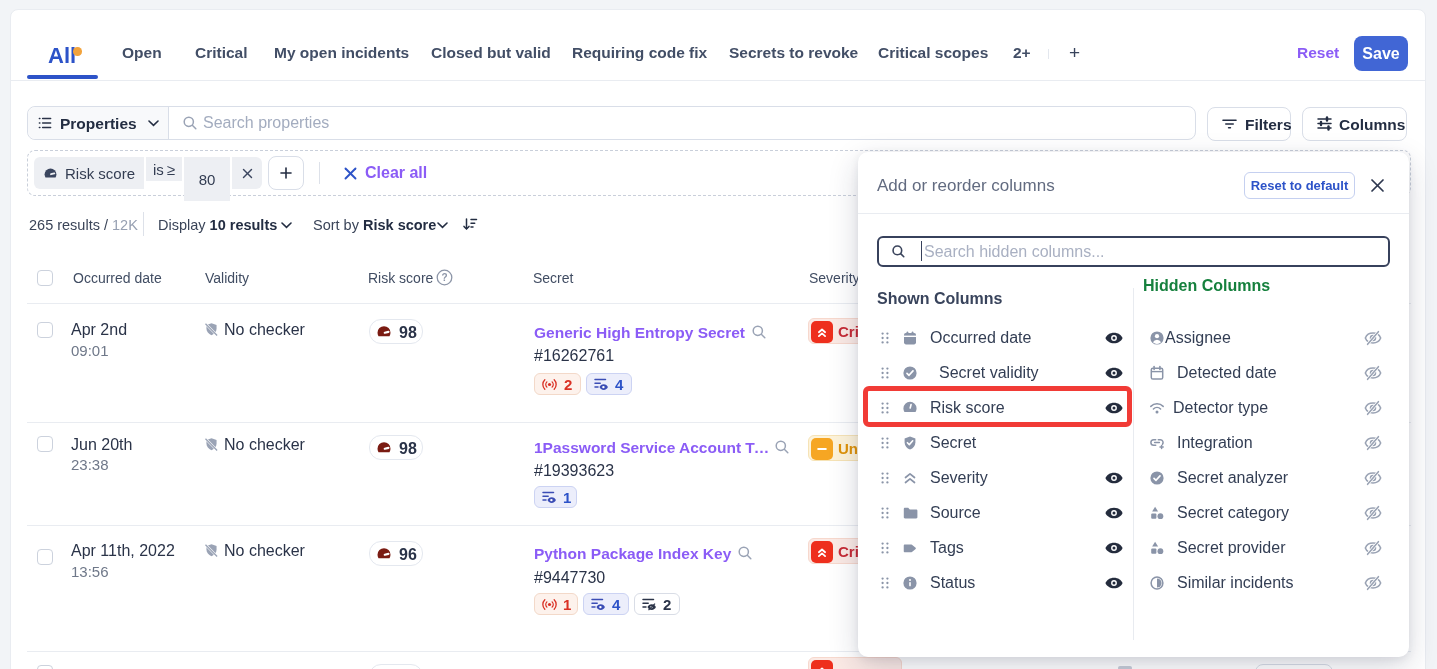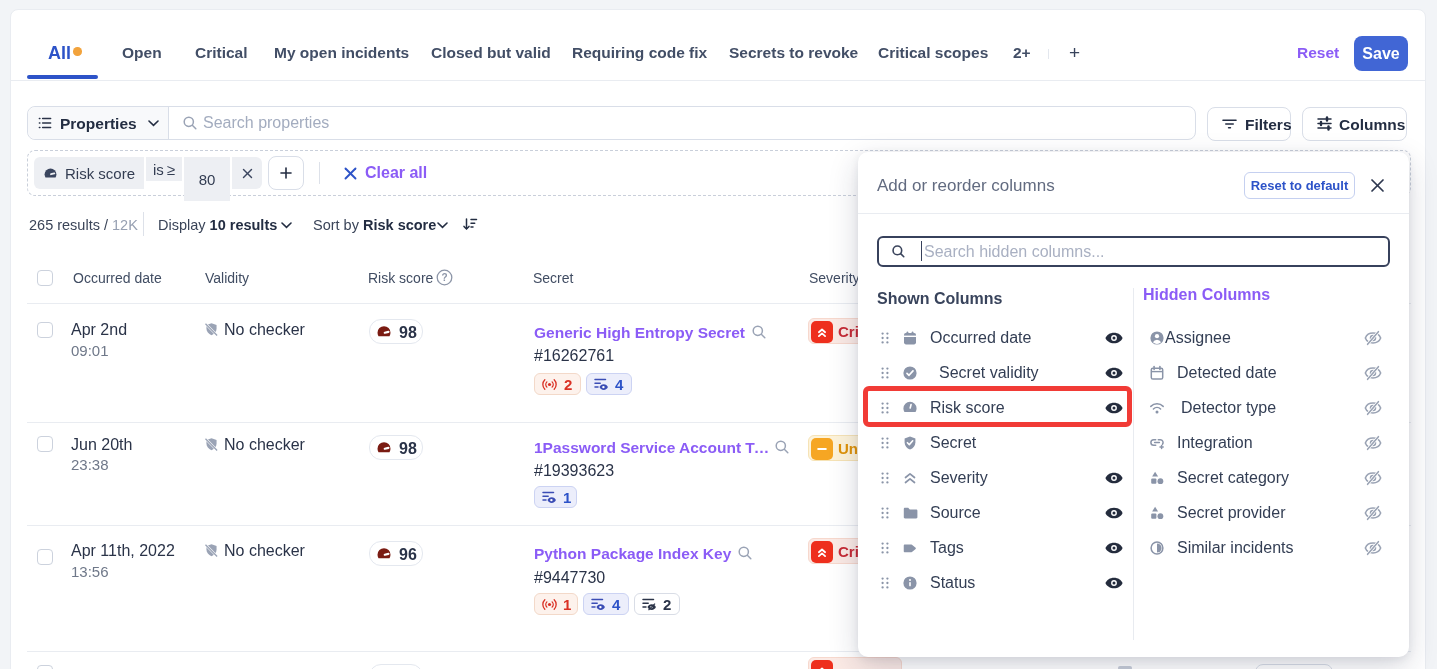--- a/index.html
+++ b/index.html
@@ -21,21 +21,21 @@
 .chipseg{background:#edeff3;display:flex;align-items:center;font-size:15px;color:#333d52}
 .mini{height:22px;border-radius:6px;display:flex;align-items:center;font-size:15px;font-weight:700}
 .sevbox{width:23px;height:23px;border-radius:4px;display:flex;align-items:center;justify-content:center}
 .cb{width:16px;height:16px;border:1.5px solid #ccd2dd;border-radius:4px;background:#fff}
 .prow{height:35px;display:flex;align-items:center}
 </style>
 </head>
 <body>
 <div class="a card"></div>
 
-<div class="a tab" style="left:48px;color:#2d53c8;font-size:18px;top:43px">All</div>
+<div class="a tab" style="left:48px;color:#2d53c8;font-size:22px;top:43px">All</div>
 <div class="a" style="left:73px;top:47px;width:8.5px;height:8.5px;border-radius:50%;background:#f2a33c"></div>
 <div class="a tab" style="left:122px">Open</div>
 <div class="a tab" style="left:195px">Critical</div>
 <div class="a tab" style="left:274px">My open incidents</div>
 <div class="a tab" style="left:431px">Closed but valid</div>
 <div class="a tab" style="left:572px">Requiring code fix</div>
 <div class="a tab" style="left:729px">Secrets to revoke</div>
 <div class="a tab" style="left:878px">Critical scopes</div>
 <div class="a tab" style="left:1013px">2+</div>
 <div class="a vline" style="left:1048px;top:49px;height:10px;background:#e3e7ee"></div>
@@ -350,21 +350,21 @@
   </svg>
 <div class="a hline" style="left:858px;top:213px;width:551px;z-index:51"></div>
 <div class="a" style="left:877px;top:236px;width:513px;height:31px;border:2px solid #37415c;border-radius:6px;z-index:51"></div>
 <svg class="ic" style="left:891px;top:244px;z-index:52" width="15" height="15" viewBox="0 0 16 16">
     <circle cx="6.8" cy="6.8" r="4.6" fill="none" stroke="#3a445c" stroke-width="1.7"></circle>
     <line x1="10.3" y1="10.3" x2="13.6" y2="13.6" stroke="#3a445c" stroke-width="1.7" stroke-linecap="round"></line>
   </svg>
 <div class="a" style="left:921px;top:241px;width:1px;height:20px;background:#37415c;z-index:52"></div>
 <div class="a" style="left:924px;top:243px;font-size:16px;color:#a9b0c2;z-index:52">Search hidden columns...</div>
 <div class="a bold" style="left:877px;top:290px;font-size:16px;color:#39445c;z-index:51">Shown Columns</div>
-<div class="a bold" style="left:1143px;top:286px;font-size:16px;color:#8b5cf6;z-index:51">Hidden Columns</div>
+<div class="a bold" style="left:1143px;top:277px;font-size:16px;color:#15803d;z-index:51">Hidden Columns</div>
 <div class="a" style="left:1133px;top:288px;width:1px;height:352px;background:#e8ebf0;z-index:51"></div>
 
 <div class="a" style="left:863px;top:386px;width:269px;height:41px;border:5px solid #f13b36;border-radius:6px;z-index:53"></div>
 <div class="a" style="left:877px;top:320px;width:252px;z-index:52">
     <div class="prow">
       <svg width="16" height="16" viewBox="0 0 16 16">
         <circle cx="5.6" cy="3.6" r="1.15" fill="#8b95a8"></circle>
         <circle cx="5.6" cy="8" r="1.15" fill="#8b95a8"></circle>
         <circle cx="5.6" cy="12.4" r="1.15" fill="#8b95a8"></circle>
         <circle cx="10.4" cy="3.6" r="1.15" fill="#8b95a8"></circle>
@@ -586,21 +586,21 @@
       </span>
     </div>
     <div class="prow">
       <svg width="16" height="16" viewBox="0 0 16 16">
         <g fill="none" stroke="#8a94a8" stroke-width="1.5" stroke-linecap="round">
           <path d="M1.8 6.4a8.8 8.8 0 0 1 12.4 0"></path>
           <path d="M4.4 9a5.2 5.2 0 0 1 7.2 0"></path>
         </g>
         <circle cx="8" cy="12" r="1.5" fill="#8a94a8"></circle>
       </svg>
-      <span style="margin-left:16px;font-size:16px;color:#333e54">Detector type</span>
+      <span style="margin-left:8px;font-size:16px;color:#333e54">Detector type</span>
       <span style="margin-left:auto;margin-right:12px">
         <svg width="18" height="18" viewBox="0 0 16 16">
           <path d="M8 3.6C4.8 3.6 2.2 5.4 1.2 8c1 2.6 3.6 4.4 6.8 4.4s5.8-1.8 6.8-4.4c-1-2.6-3.6-4.4-6.8-4.4z" fill="none" stroke="#9aa3b4" stroke-width="1.4"></path>
           <circle cx="8" cy="8" r="2.2" fill="none" stroke="#9aa3b4" stroke-width="1.4"></circle>
           <line x1="3.2" y1="13.6" x2="12.8" y2="2.4" stroke="#fff" stroke-width="2.6"></line>
           <line x1="3.2" y1="13.6" x2="12.8" y2="2.4" stroke="#9aa3b4" stroke-width="1.4" stroke-linecap="round"></line>
         </svg>
       </span>
     </div>
     <div class="prow">
@@ -618,20 +618,35 @@
         <svg width="18" height="18" viewBox="0 0 16 16">
           <path d="M8 3.6C4.8 3.6 2.2 5.4 1.2 8c1 2.6 3.6 4.4 6.8 4.4s5.8-1.8 6.8-4.4c-1-2.6-3.6-4.4-6.8-4.4z" fill="none" stroke="#9aa3b4" stroke-width="1.4"></path>
           <circle cx="8" cy="8" r="2.2" fill="none" stroke="#9aa3b4" stroke-width="1.4"></circle>
           <line x1="3.2" y1="13.6" x2="12.8" y2="2.4" stroke="#fff" stroke-width="2.6"></line>
           <line x1="3.2" y1="13.6" x2="12.8" y2="2.4" stroke="#9aa3b4" stroke-width="1.4" stroke-linecap="round"></line>
         </svg>
       </span>
     </div>
     <div class="prow">
       <svg width="16" height="16" viewBox="0 0 16 16">
+        <circle cx="8" cy="8" r="6.6" fill="#8a94a8"></circle>
+        <path d="M5 8.3l2 2 4-4.4" fill="none" stroke="#fff" stroke-width="1.7" stroke-linecap="round" stroke-linejoin="round"></path>
+      </svg>
+      <span style="margin-left:12px;font-size:16px;color:#333e54">Secret analyzer</span>
+      <span style="margin-left:auto;margin-right:12px">
+        <svg width="18" height="18" viewBox="0 0 16 16">
+          <path d="M8 3.6C4.8 3.6 2.2 5.4 1.2 8c1 2.6 3.6 4.4 6.8 4.4s5.8-1.8 6.8-4.4c-1-2.6-3.6-4.4-6.8-4.4z" fill="none" stroke="#9aa3b4" stroke-width="1.4"></path>
+          <circle cx="8" cy="8" r="2.2" fill="none" stroke="#9aa3b4" stroke-width="1.4"></circle>
+          <line x1="3.2" y1="13.6" x2="12.8" y2="2.4" stroke="#fff" stroke-width="2.6"></line>
+          <line x1="3.2" y1="13.6" x2="12.8" y2="2.4" stroke="#9aa3b4" stroke-width="1.4" stroke-linecap="round"></line>
+        </svg>
+      </span>
+    </div>
+    <div class="prow">
+      <svg width="16" height="16" viewBox="0 0 16 16">
         <path d="M6.1 1.8l3 4.8H3.1z" fill="#8a94a8"></path>
         <rect x="2.2" y="8.6" width="5.2" height="5.2" rx="1" fill="#8a94a8"></rect>
         <circle cx="11.4" cy="11.2" r="2.9" fill="#8a94a8"></circle>
       </svg>
       <span style="margin-left:12px;font-size:16px;color:#333e54">Secret category</span>
       <span style="margin-left:auto;margin-right:12px">
         <svg width="18" height="18" viewBox="0 0 16 16">
           <path d="M8 3.6C4.8 3.6 2.2 5.4 1.2 8c1 2.6 3.6 4.4 6.8 4.4s5.8-1.8 6.8-4.4c-1-2.6-3.6-4.4-6.8-4.4z" fill="none" stroke="#9aa3b4" stroke-width="1.4"></path>
           <circle cx="8" cy="8" r="2.2" fill="none" stroke="#9aa3b4" stroke-width="1.4"></circle>
           <line x1="3.2" y1="13.6" x2="12.8" y2="2.4" stroke="#fff" stroke-width="2.6"></line>

